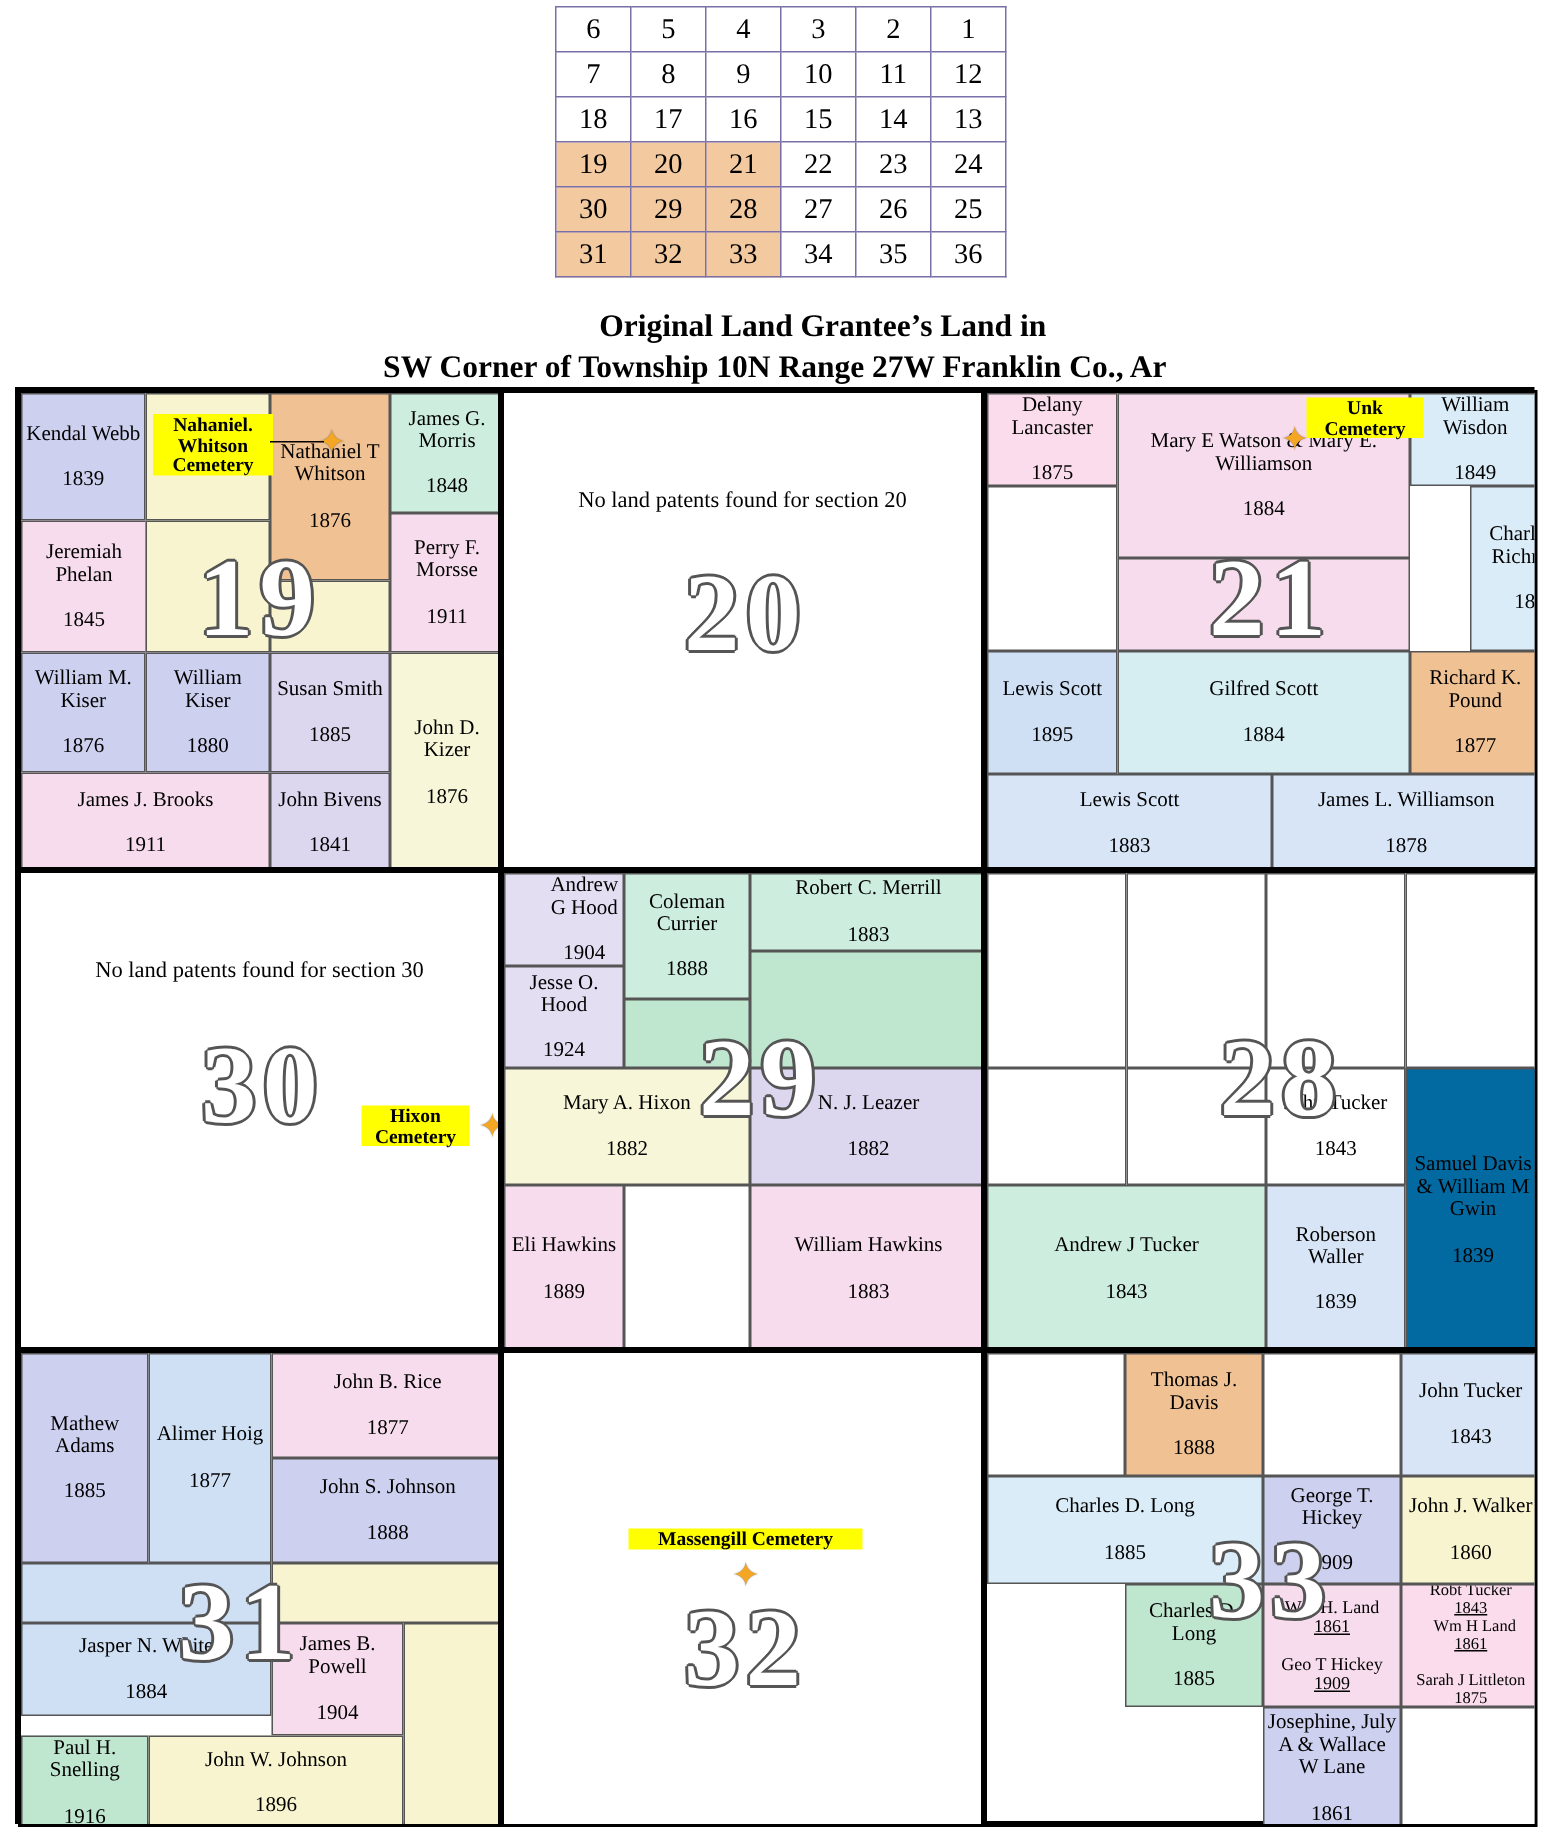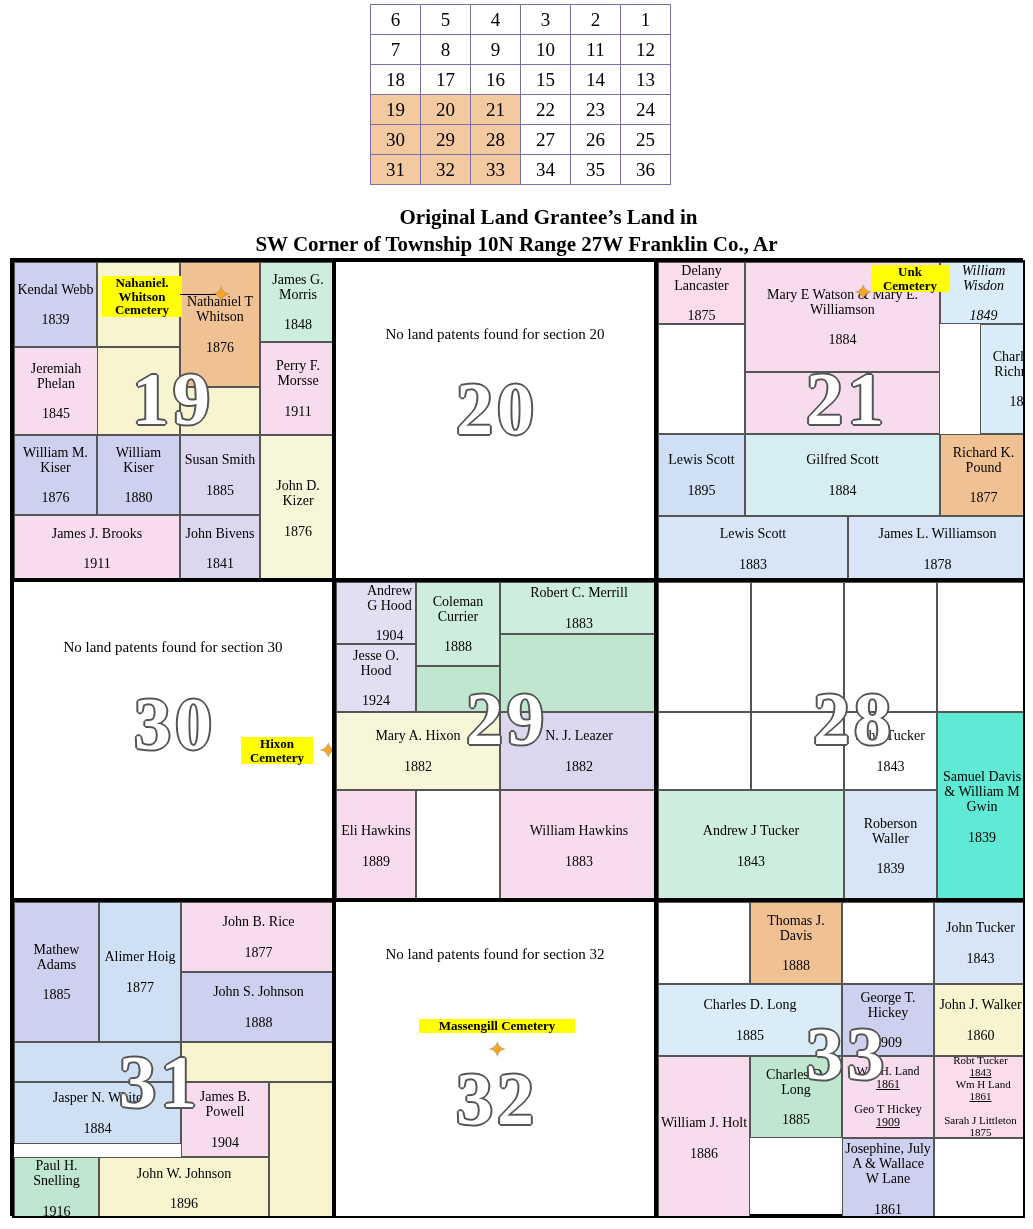--- a/index.html
+++ b/index.html
@@ -40,21 +40,21 @@
   .c-cyan{background:#d6eef2;}
   .c-mint{background:#cdeede;}
   .c-green{background:#bfe6cf;}
   .c-cream{background:#f7f4cf;}
   .c-cream2{background:#f8f6d8;}
   .c-orange{background:#f0c193;}
   .c-white{background:#ffffff;}
   .c-violet{background:#ddd6ef;}
   .c-lilac{background:#e4def2;}
   .c-gray{background:#c7c9d6;}
-  .c-tan{background:#5eead4;}
+  .c-tan{background:#0369a1;}
 </style>
 </head>
 <body>
 
 <table id="key-grid">
   <tbody>
     <tr>
       <td>6</td>
       <td>5</td>
       <td>4</td>
@@ -166,21 +166,21 @@
     <div class="secnum" style="left:120px;top:105px;">20</div>
   </div>
 
   <div class="sec" style="left:644px;top:0;width:369px;height:320px;">
     <div class="cell c-pink2" style="left:0;top:0;width:87px;height:62px;">
       <span><span>Delany Lancaster</span><br><span>1875</span></span>
     </div>
     <div class="cell c-pink" style="left:87px;top:0;width:195px;height:110px;">
       <span><span>Mary E Watson &amp; Mary E. Williamson</span><br><span>1884</span></span>
     </div>
-    <div class="cell c-lblue" style="left:282px;top:0;width:87px;height:62px;font-style:italic;">
+    <div class="cell c-lblue" style="left:282px;top:0;width:87px;height:62px;">
       <span><span>William Wisdon</span><br><span>1849</span></span>
     </div>
     <div class="cell c-lblue" style="left:282px;top:62px;width:87px;height:110px;margin-left:40px;">
       <span><span>Charles W. Richmond</span><br><span>1878</span></span>
     </div>
     <div class="cell c-white" style="left:0;top:62px;width:87px;height:110px;">
         <span></span>
       </div>
     <div class="cell c-pink" style="left:87px;top:110px;width:195px;height:62px;">
         <span></span>
@@ -319,21 +319,20 @@
     <div class="cell c-green" style="left:0;top:255px;width:85px;height:63px;">
       <span><span>Paul H. Snelling</span><br><span>1916</span></span>
     </div>
     <div class="cell c-cream" style="left:85px;top:255px;width:170px;height:63px;">
       <span><span>John W. Johnson</span><br><span>1896</span></span>
     </div>
     <div class="secnum" style="left:105px;top:138px;">31</div>
   </div>
 
   <div class="sec c-white" style="left:322px;top:640px;width:322px;height:318px;">
-    <div class="nopat" style="top:44px;">No land patents found for section 32</div>
     <div class="cemetery" style="left:83px;top:117px;width:156px;">Massengill Cemetery</div>
     <div class="star" style="left:152px;top:137px;">✦</div>
     <div class="secnum" style="left:120px;top:155px;">32</div>
   </div>
 
   <div class="sec" style="left:644px;top:640px;width:369px;height:318px;">
     <div class="cell c-white" style="left:0;top:0;width:92px;height:82px;">
         <span></span>
       </div>
     <div class="cell c-orange" style="left:92px;top:0;width:92px;height:82px;">
@@ -349,23 +348,20 @@
     <div class="cell c-lblue" style="left:0;top:82px;width:184px;height:72px;">
       <span><span>Charles D. Long</span><br><span>1885</span></span>
     </div>
     <div class="cell c-lav" style="left:184px;top:82px;width:92px;height:72px;">
       <span><span>George T. Hickey</span><br><span>1909</span></span>
     </div>
     <div class="cell c-cream" style="left:276px;top:82px;width:93px;height:72px;">
       <span><span>John J. Walker</span><br><span>1860</span></span>
     </div>
 
-    <div class="cell c-pink" style="left:0;top:154px;width:92px;height:164px;">
-      <span><span>William J. Holt</span><br><span>1886</span></span>
-    </div>
     <div class="cell c-green" style="left:92px;top:154px;width:92px;height:82px;">
       <span><span>Charles D. Long</span><br><span>1885</span></span>
     </div>
     <div class="cell c-pink" style="left:184px;top:154px;width:92px;height:82px;font-size:12px;">
       <span>Wm H. Land<br><span class="u">1861</span><br>Geo T Hickey<br><span class="u">1909</span></span>
     </div>
     <div class="cell c-pink2" style="left:276px;top:154px;width:93px;height:82px;font-size:11px;">
       <span>Robt Tucker <span class="u">1843</span>&nbsp; Wm H Land <span class="u">1861</span><br>Sarah J Littleton 1875</span>
     </div>
     <div class="cell c-lav" style="left:184px;top:236px;width:92px;height:82px;">

